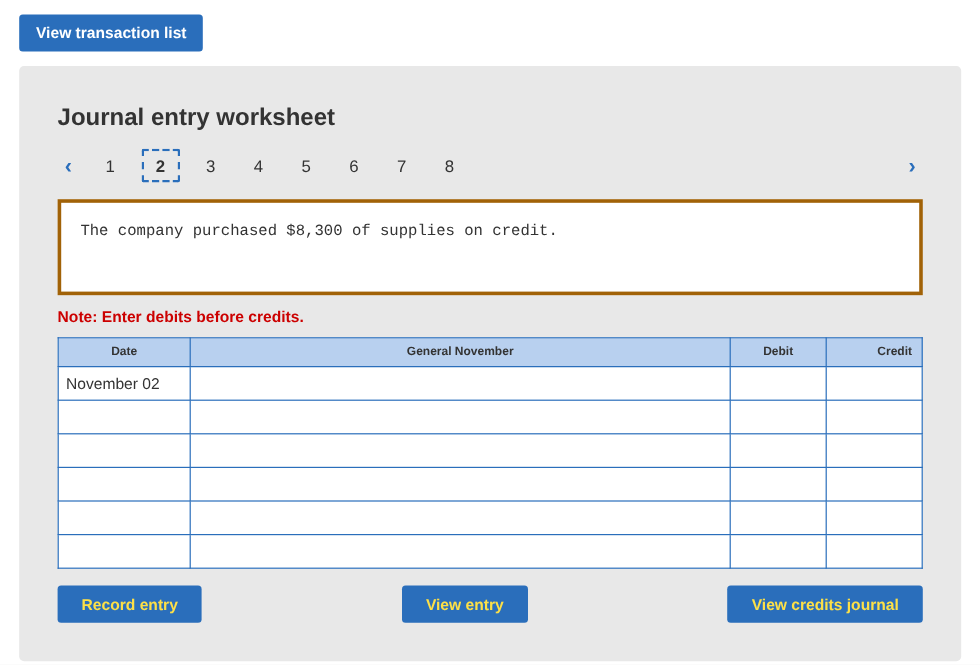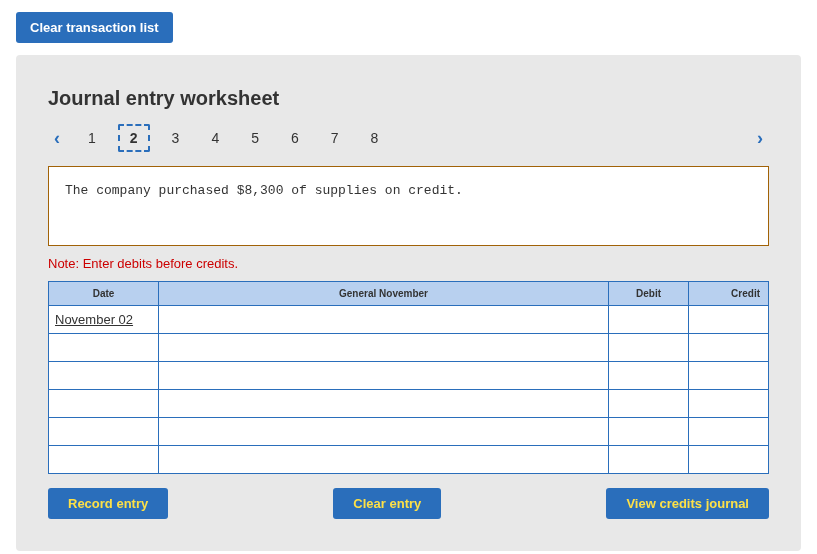--- a/index.html
+++ b/index.html
@@ -66,33 +66,34 @@
       border-radius: 2px;
     }
 
     .page-num.active {
       border: 2px dashed #2a6ebb;
       font-weight: bold;
     }
 
     .description-box {
       background: #fff;
-      border: 1px solid #a16207;
+      border: 3px solid #a16207;
       padding: 14px 16px;
       margin-bottom: 10px;
       font-family: 'Courier New', monospace;
       font-size: 13px;
       line-height: 1.6;
       min-height: 80px;
     }
 
     .note-text {
       color: #cc0000;
       font-size: 13px;
       margin-bottom: 10px;
+      font-weight: bold;
     }
 
     .journal-table {
       width: 100%;
       border-collapse: collapse;
       border: 1px solid #2a6ebb;
       background: #fff;
     }
 
     .journal-table th {
@@ -122,21 +123,20 @@
       outline: none;
       padding: 4px 6px;
       font-size: 13px;
       background: transparent;
     }
 
     .journal-table td.date-cell {
       padding: 4px 6px;
       font-size: 13px;
       vertical-align: middle;
-      text-decoration: underline;
     }
 
     .bottom-buttons {
       display: flex;
       justify-content: space-between;
       margin-top: 14px;
       align-items: center;
     }
 
     .btn-action {
@@ -147,21 +147,21 @@
       font-size: 13px;
       font-weight: bold;
       cursor: pointer;
       border-radius: 3px;
     }
   </style>
 </head>
 <body>
 
 <div class="top-bar">
-  <button class="view-transaction-btn">Clear transaction list</button>
+  <button class="view-transaction-btn">View transaction list</button>
 </div>
 
 <div class="main-container">
   <div class="worksheet-title">Journal entry worksheet</div>
 
   <div class="pagination">
     <button class="pagination-arrow">‹</button>
     <span class="page-num">1</span>
     <span class="page-num active">2</span>
     <span class="page-num">3</span>
@@ -223,16 +223,16 @@
         <td class="date-cell"></td>
         <td><input type="text" style=""></td>
         <td><input type="text" style=""></td>
         <td><input type="text" style=""></td>
       </tr>
     </tbody>
   </table>
 
   <div class="bottom-buttons">
     <button class="btn-action">Record entry</button>
-    <button class="btn-action">Clear entry</button>
+    <button class="btn-action">View entry</button>
     <button class="btn-action">View credits journal</button>
   </div>
 </div>
 
 </body></html>

